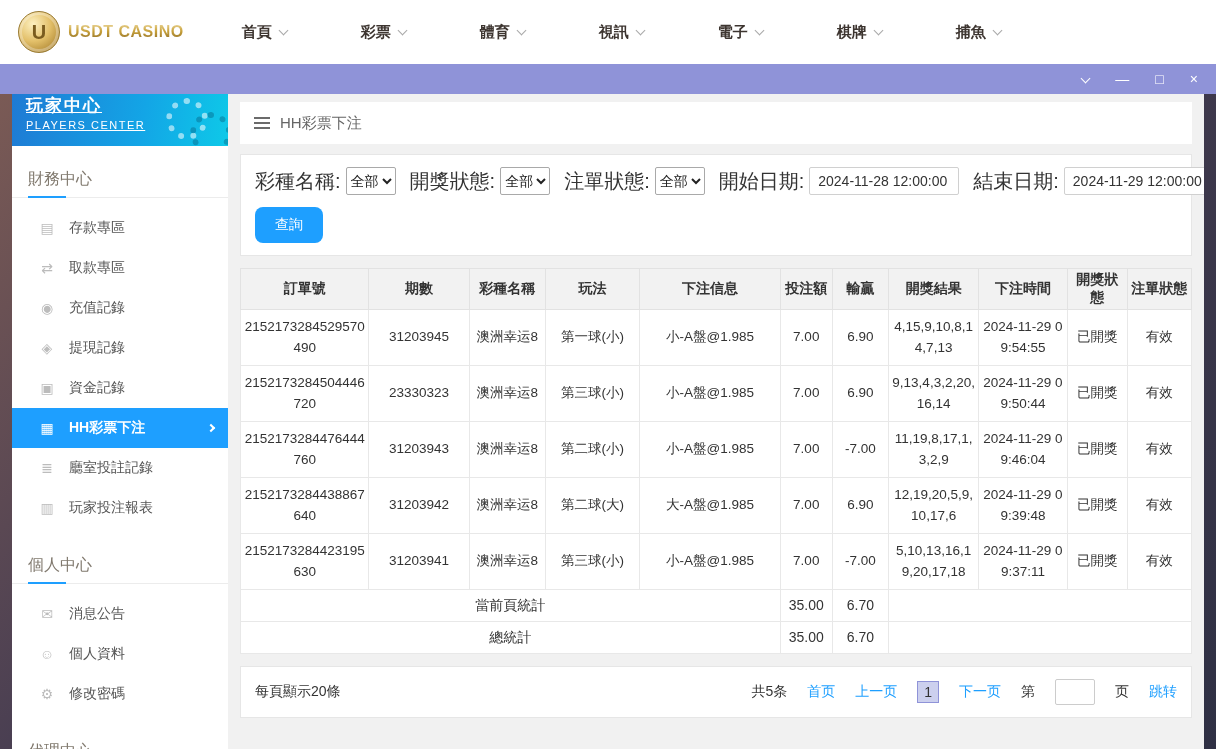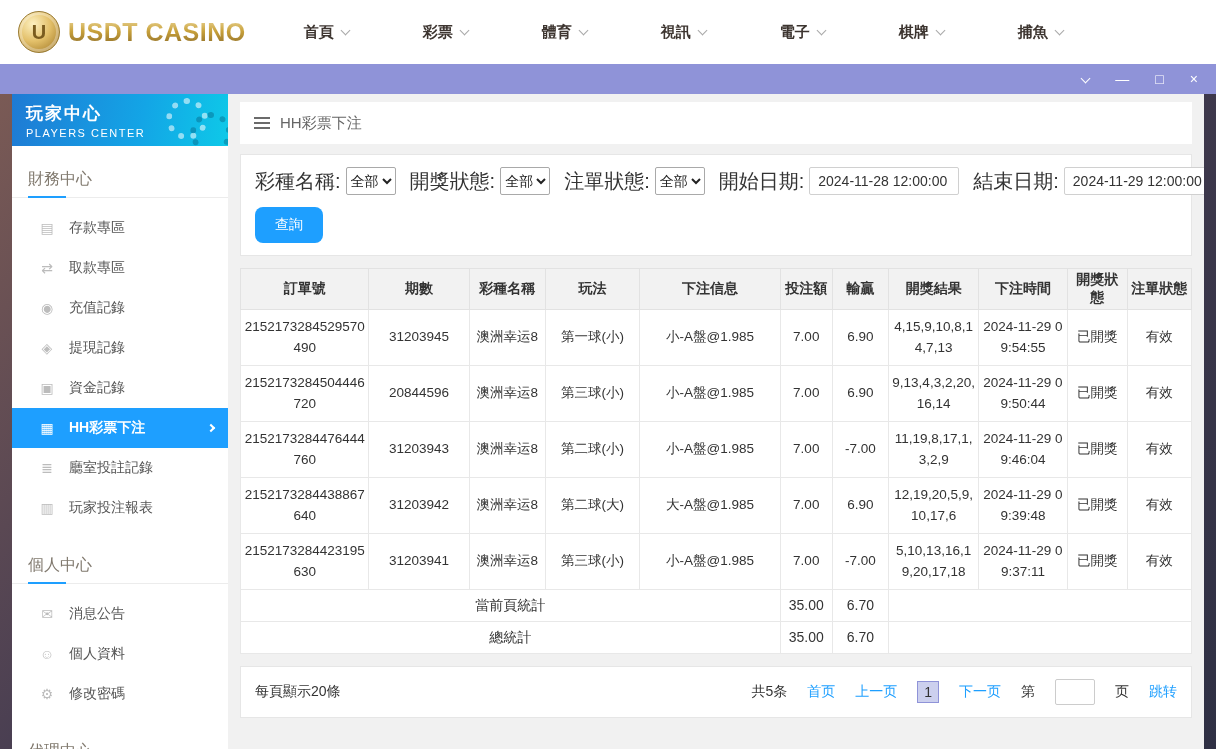--- a/index.html
+++ b/index.html
@@ -5,41 +5,41 @@
   * { margin:0; padding:0; box-sizing:border-box; }
   html,body { width:1216px; height:749px; overflow:hidden; font-family:"Liberation Sans","DejaVu Sans",sans-serif; background:#fff; }
 
   
   .topbar { height:64px; display:flex; align-items:center; padding:0 18px; background:#fff; }
   .logo { display:flex; align-items:center; gap:8px; cursor:pointer; }
   .coin { width:42px; height:42px; border-radius:50%; flex-shrink:0;
           background:radial-gradient(circle at 35% 30%, #fdf0c0 0%, #e3c06a 45%, #b9923e 75%, #8a6a28 100%);
           border:1px solid #9a7b33; box-shadow:inset 0 0 0 3px rgba(255,255,255,.3);
           display:flex; align-items:center; justify-content:center; color:#7a5c1f; font-weight:bold; font-size:20px; }
-  .logo-text { font-size:25px; font-weight:800; letter-spacing:.5px;
+  .logo-text { font-size:16px; font-weight:800; letter-spacing:.5px;
           background:linear-gradient(180deg,#ecd89e 0%, #c9a23b 45%, #8a6a28 100%);
           -webkit-background-clip:text; background-clip:text; color:transparent; }
   .main-nav { display:flex; align-items:center; margin-left:58px; }
   .nav-item { display:flex; align-items:center; margin-right:74px; font-size:15px; font-weight:bold; color:#3d3530; cursor:pointer; text-decoration:none; }
   .chev { display:inline-block; width:7px; height:7px; border-right:1.6px solid #a9a9a9; border-bottom:1.6px solid #a9a9a9; transform:rotate(45deg); margin-left:8px; margin-top:-3px; }
   .chev-white { border-color:#fff; }
 
   
   .titlebar { height:30px; background:#8f93d8; display:flex; align-items:center; justify-content:flex-end; gap:26px; padding-right:18px; }
   .tb-ctrl { color:#fff; font-size:14px; line-height:1; cursor:pointer; display:flex; align-items:center; }
   .tb-ctrl .chev { margin:0 0 2px 0; }
 
   
   .content { height:655px; display:flex; padding-left:12px;
              background:linear-gradient(135deg,#7a5a55 0%, #4a3f52 35%, #2f3044 100%); }
 
   
   .sidebar { width:216px; flex-shrink:0; background:#fff; display:flex; flex-direction:column; }
-  .sb-header { height:52px; flex-shrink:0; position:relative; overflow:hidden; color:#fff; padding:8px 14px;
-               background:linear-gradient(100deg,#1f7ad4 0%, #13a5e6 60%, #0ec9e8 100%); }
+  .sb-header { height:52px; flex-shrink:0; position:relative; overflow:hidden; color:#fff; padding:0 14px;
+               background:linear-gradient(100deg,#1f7ad4 0%, #13a5e6 60%, #0ec9e8 100%);text-decoration:underline; }
   .sb-header::before { content:""; position:absolute; right:20px; top:4px; width:30px; height:30px; border-radius:50%; border:6px dotted rgba(255,255,255,.55); }
   .sb-header::after  { content:""; position:absolute; right:-4px; top:18px; width:30px; height:30px; border-radius:50%; border:6px dotted rgba(0,60,90,.30); }
   .sb-title { font-size:17px; font-weight:bold; letter-spacing:2px; }
   .sb-sub { font-size:11px; letter-spacing:1.5px; margin-top:2px; }
   .sb-section-title { position:relative; padding:23px 16px 7px; font-size:16px; color:#80796e; border-bottom:1px solid #ececec; }
   .sb-section-title::after { content:""; position:absolute; left:16px; bottom:-1px; width:38px; height:2px; background:#1e9fff; }
   .sb-items { padding:10px 0 4px; }
   .sb-item { display:flex; align-items:center; height:40px; padding:0 14px 0 26px; font-size:14px; color:#555; cursor:pointer; }
   .sb-item .icn { width:18px; margin-right:13px; color:#bcbcbc; font-size:14px; text-align:center; flex-shrink:0; }
   .sb-item.active { background:#1e9fff; color:#fff; font-weight:bold; }
@@ -254,21 +254,21 @@
             <td>小-A盤@1.985</td>
             <td>7.00</td>
             <td>6.90</td>
             <td>4,15,9,10,8,14,7,13</td>
             <td>2024-11-29 09:54:55</td>
             <td>已開獎</td>
             <td>有效</td>
           </tr>
           <tr>
             <td>2152173284504446720</td>
-            <td>20844596</td>
+            <td>23330323</td>
             <td>澳洲幸运8</td>
             <td>第三球(小)</td>
             <td>小-A盤@1.985</td>
             <td>7.00</td>
             <td>6.90</td>
             <td>9,13,4,3,2,20,16,14</td>
             <td>2024-11-29 09:50:44</td>
             <td>已開獎</td>
             <td>有效</td>
           </tr>

